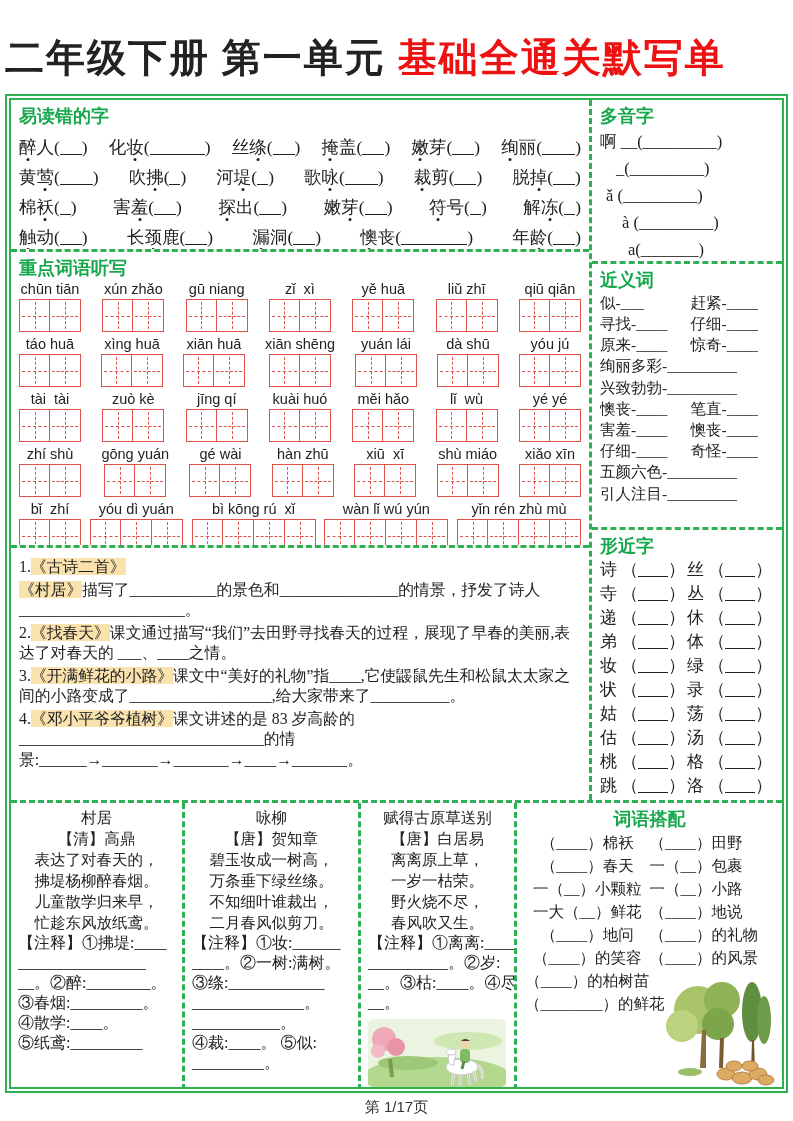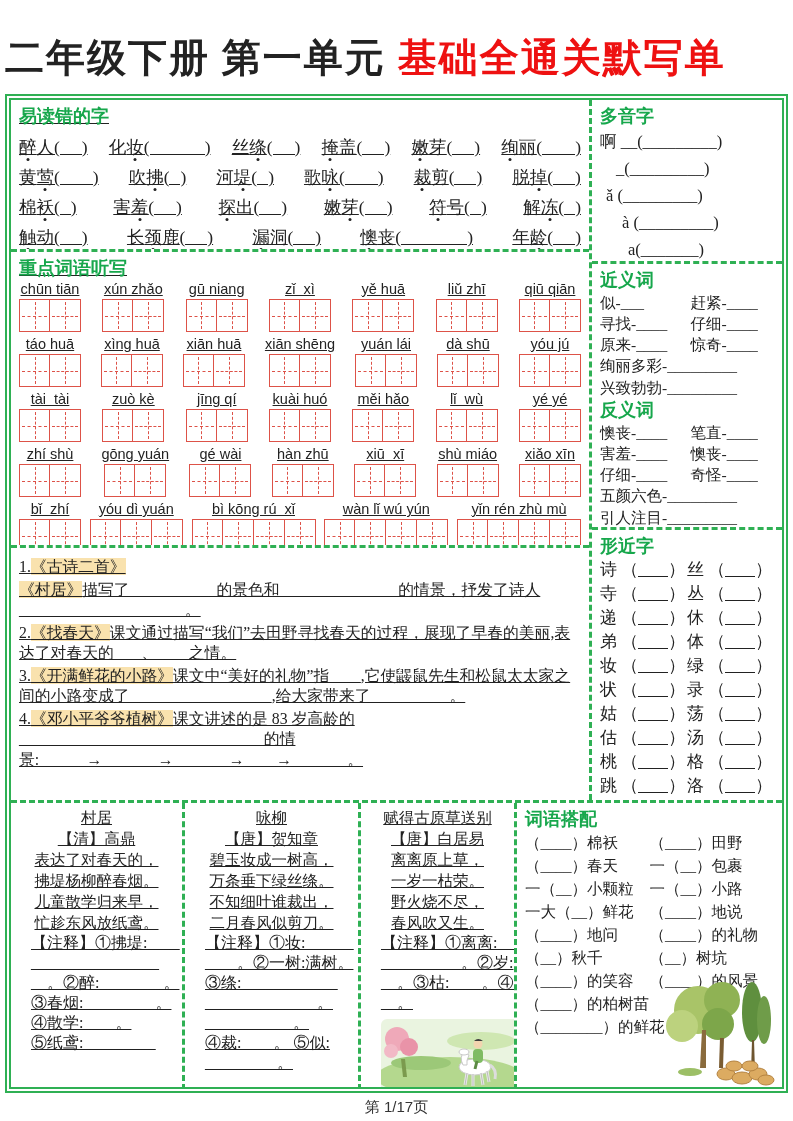--- a/index.html
+++ b/index.html
@@ -9,21 +9,21 @@
   *{box-sizing:border-box;}
   body{margin:0;background:#fff;width:793px;height:1121px;overflow:hidden;
        font-family:"Liberation Serif",serif;color:var(--ink);}
   .page{width:793px;height:1121px;padding:30px 5px 0;}
   .title-bar{text-align:left;font-weight:bold;font-size:39px;line-height:56px;height:56px;
              letter-spacing:2px;margin-bottom:8px;white-space:nowrap;}
   .title-red{color:var(--title_red);margin-left:12px;}
   .frame{border:2px solid var(--frame_green);padding:2px;height:999px;}
   .frame-inner{border:2px solid var(--frame_green);height:100%;overflow:hidden;}
   .top{display:flex;}
-  .lcol{width:578px;text-decoration:underline;}
+  .lcol{width:578px;}
   .rcol{flex:1;border-left:3px dashed var(--frame_green);}
   .sec{padding:4px 8px;overflow:hidden;}
   .sec-b{border-bottom:3px dashed var(--frame_green);}
   .h-green{color:var(--heading_green);font-family:"Liberation Sans",sans-serif;
            font-weight:bold;font-size:18px;line-height:24px;}
   
   .sec-yiducuo{height:152px;}
   .word-row{display:flex;justify-content:space-between;margin:8px 0;font-size:17.5px;line-height:22px;}
   .dc{position:relative;}
   .dc::after{content:"";position:absolute;width:3px;height:3px;border-radius:50%;
@@ -48,23 +48,23 @@
   .duoyin-line{font-size:16.5px;line-height:27px;white-space:pre;}
   .sec-jf{height:266px;}
   .pair-row{display:flex;font-size:15.5px;line-height:21px;}
   .pair-row span:first-child{width:52%;}
   .wide-row{font-size:15.5px;line-height:21.5px;}
   .sec-xj{height:270px;}
   .xj-row{display:flex;font-size:17px;line-height:24px;}
   .xj-item{width:50%;white-space:nowrap;}
   
   .bottom{display:flex;border-top:3px dashed var(--frame_green);height:290px;}
-  .pcol{padding:4px 20px;border-right:3px dashed var(--frame_green);overflow:hidden;text-decoration:underline;}
+  .pcol{padding:4px 7px;border-right:3px dashed var(--frame_green);overflow:hidden;}
   .pcol-0{width:174px;} .pcol-1{width:176px;} .pcol-2{width:156px;}
-  .dcol{flex:1;padding:4px 8px;position:relative;overflow:hidden;}
+  .dcol{flex:1;padding:4px 8px;position:relative;overflow:hidden;text-align:center;}
   .p-title,.p-author,.p-line{text-align:center;font-size:15.5px;line-height:21px;white-space:nowrap;}
   .p-note{font-size:16px;line-height:20px;white-space:nowrap;}
   .dp-row{display:flex;font-size:15.5px;line-height:23px;white-space:nowrap;}
   .dp-row span:first-child{width:50%;}
   .tree-ill{position:absolute;right:2px;bottom:4px;}
   .horse-ill{margin-top:6px;}
   .footer{text-align:center;font-size:15px;line-height:22px;margin-top:3px;
           font-family:"Liberation Sans",sans-serif;color:#333;}
 </style>
 </head>
@@ -402,21 +402,20 @@
                   <span>寻找-____</span>
                   <span>仔细-____</span>
                 </div>
                 <div class="pair-row">
                   <span>原来-____</span>
                   <span>惊奇-____</span>
                 </div>
                 <div class="wide-row">绚丽多彩-_________</div>
                 <div class="wide-row">兴致勃勃-_________</div>
               </div>
-            <div class="h-green">反义词</div>
             <div>
                 <div class="pair-row">
                   <span>懊丧-____</span>
                   <span>笔直-____</span>
                 </div>
                 <div class="pair-row">
                   <span>害羞-____</span>
                   <span>懊丧-____</span>
                 </div>
                 <div class="pair-row">
@@ -560,24 +559,20 @@
               </div>
               <div class="dp-row">
                 <span>一大（__）鲜花</span>
                 <span>（____）地说</span>
               </div>
               <div class="dp-row">
                 <span>（____）地问</span>
                 <span>（____）的礼物</span>
               </div>
               <div class="dp-row">
-                <span>（__）秋千</span>
-                <span>（__）树坑</span>
-              </div>
-              <div class="dp-row">
                 <span>（____）的笑容</span>
                 <span>（____）的风景</span>
               </div>
               <div class="dp-row">
                 <span>（____）的柏树苗</span>
               </div>
               <div class="dp-row">
                 <span>（________）的鲜花</span>
               </div>
             </div>

